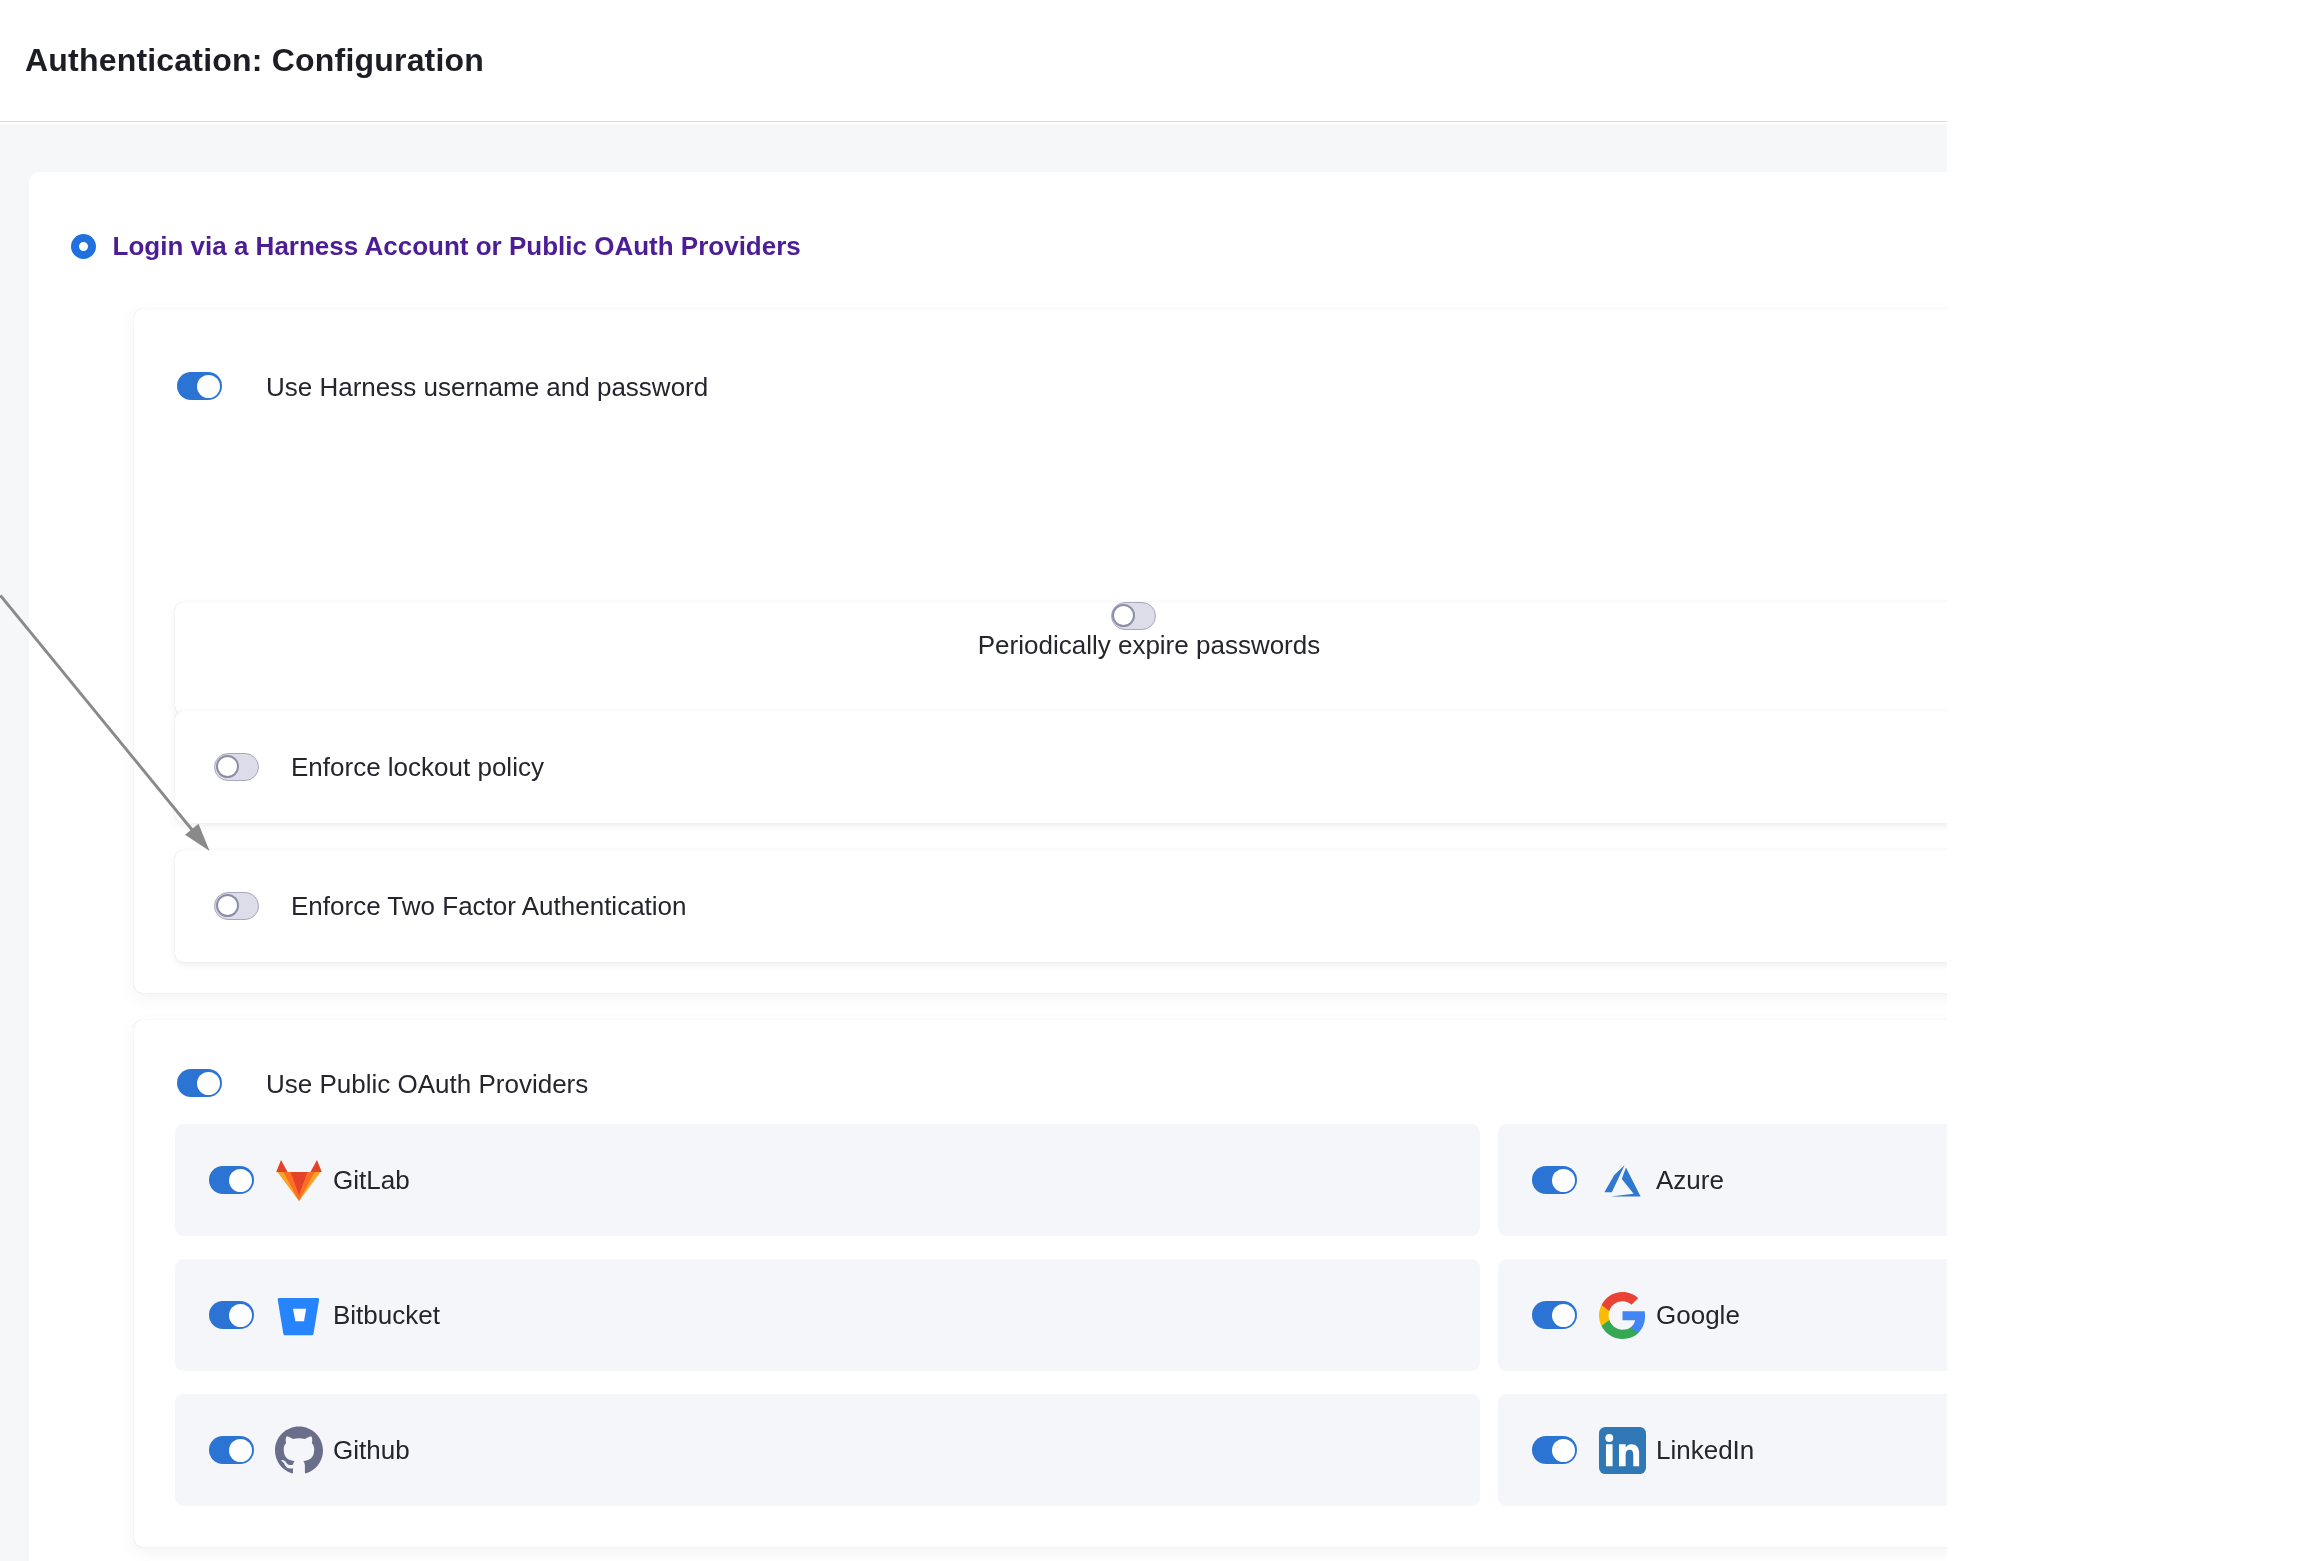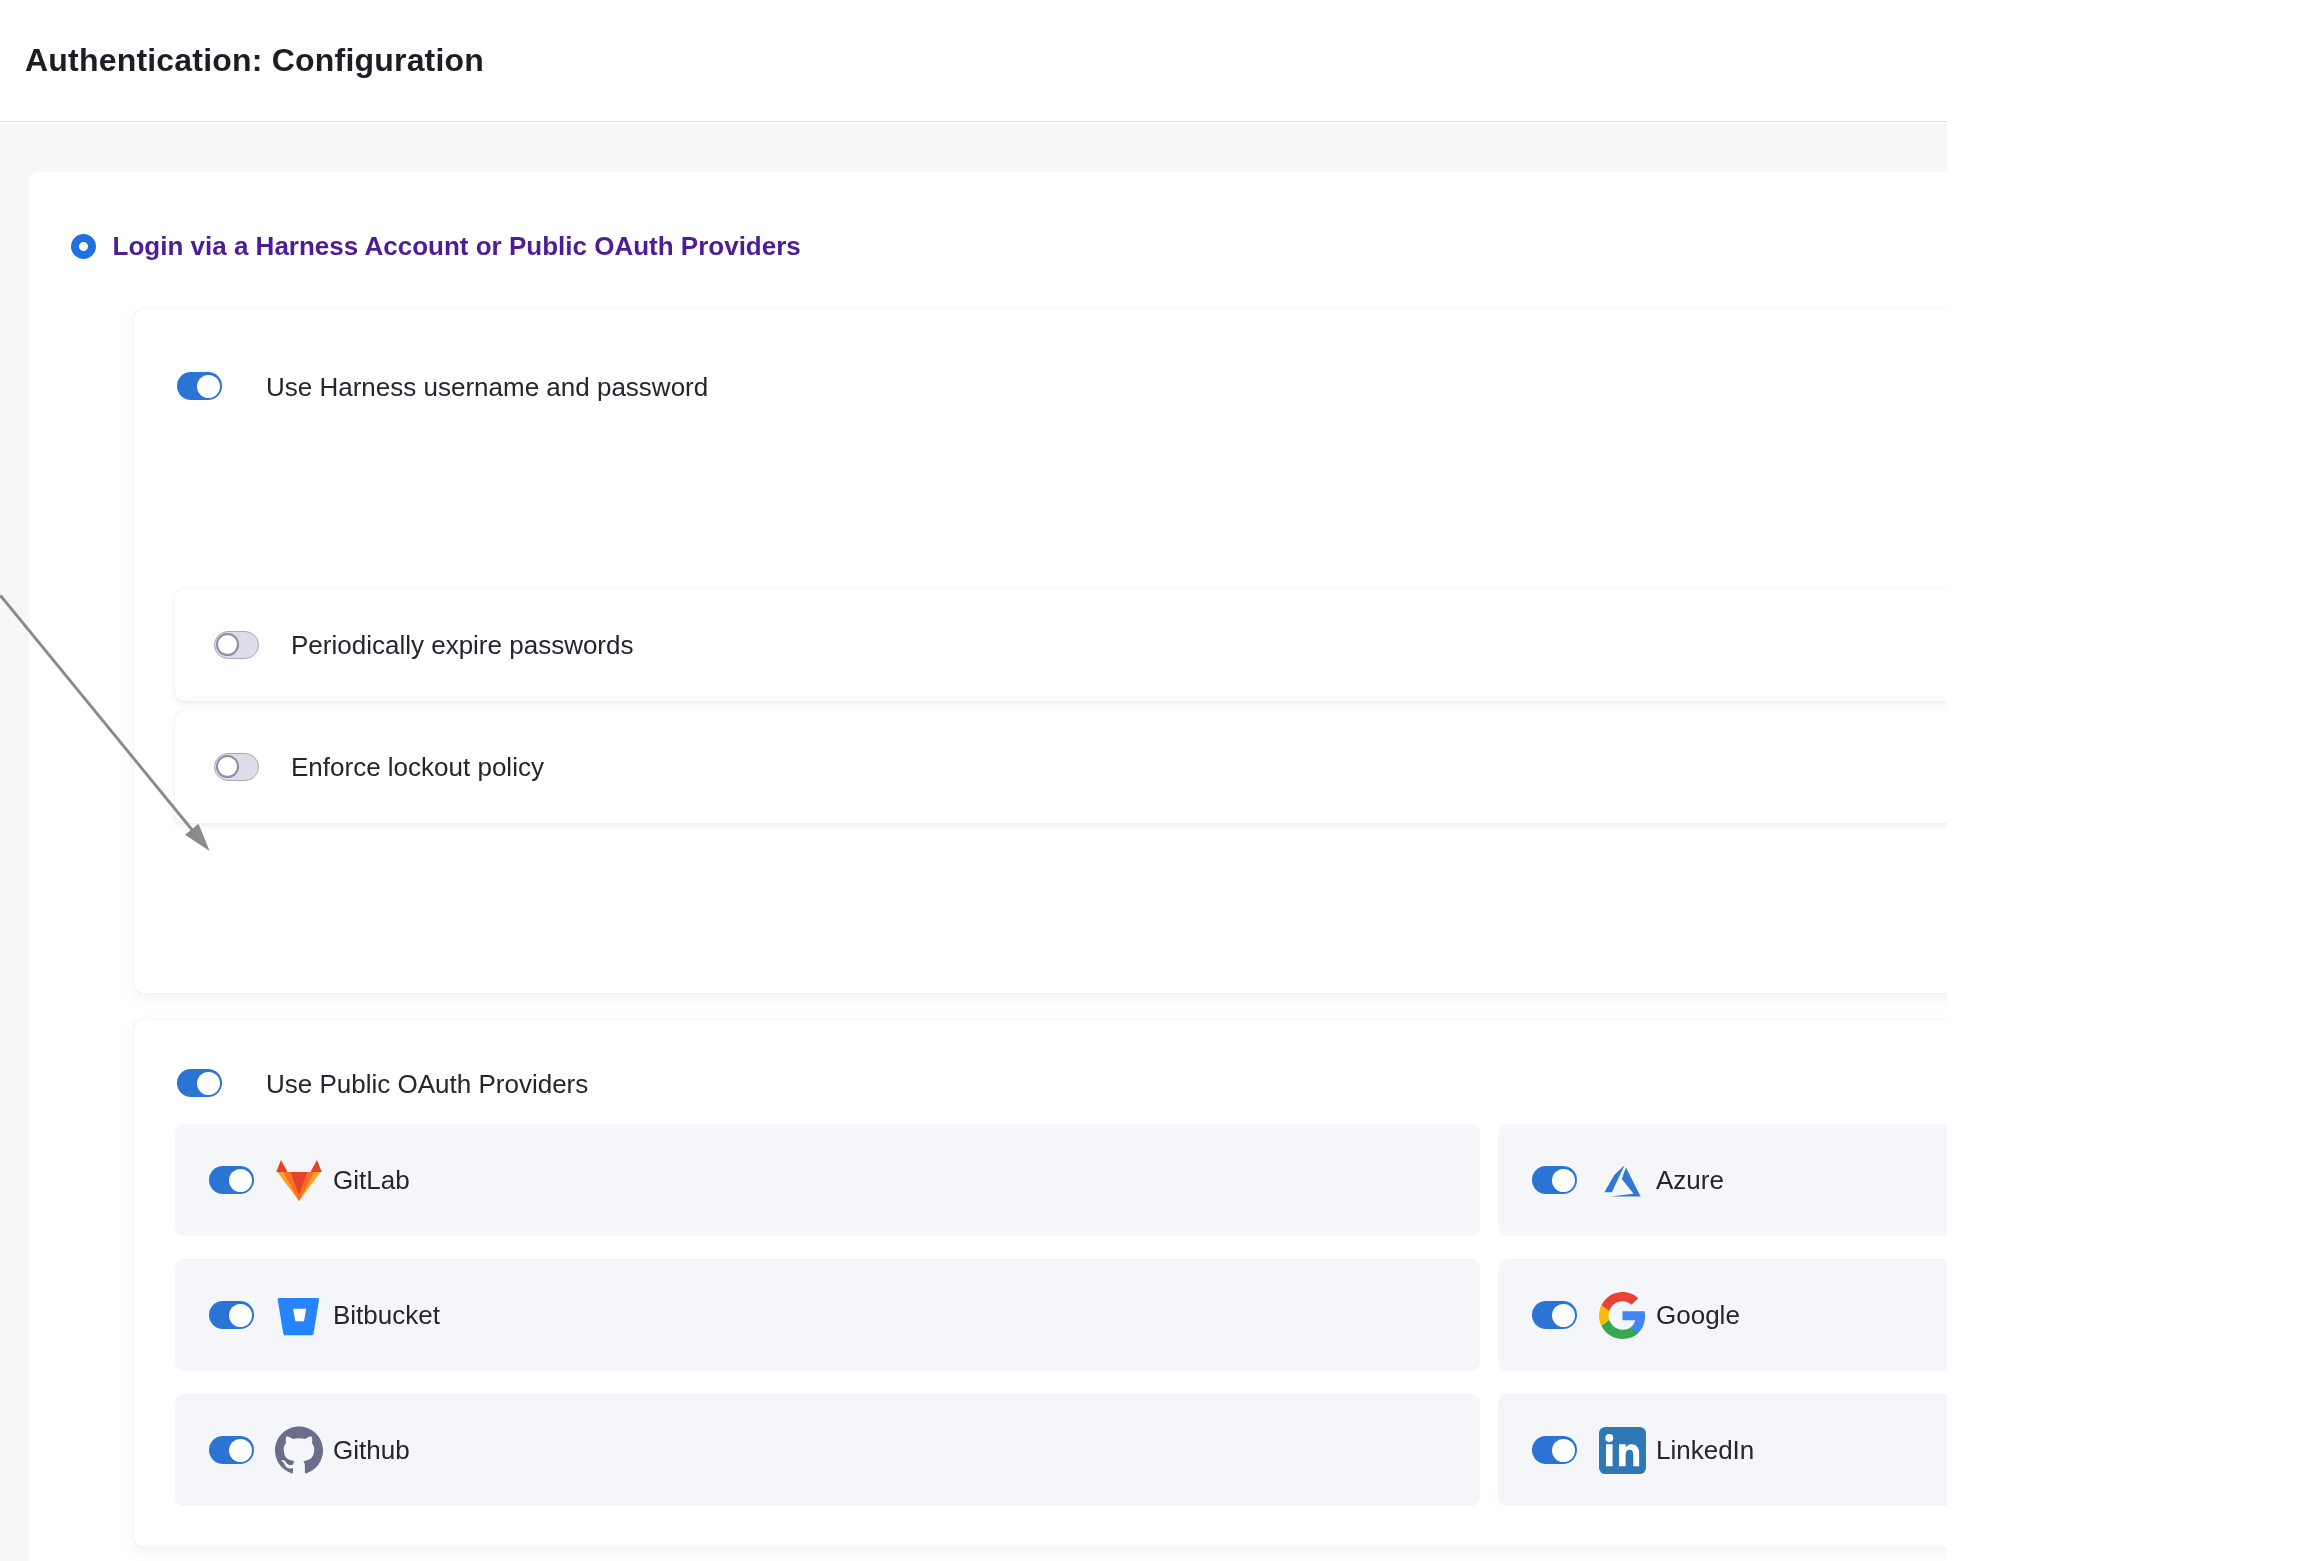--- a/index.html
+++ b/index.html
@@ -46,21 +46,21 @@
   .tr1 { left:177px; top:372px; }
   .tr2 { left:177px; top:1069px; }
   .toggle-row .tlabel { margin-left:23px; font-size:26px; color:#24252d; }
 
   
   .option-row { position:absolute; left:175px; width:1877px; height:112px;
     background:#ffffff; border-radius:8.3px;
     box-shadow:0 0 0.8px rgba(40,41,61,.18), 0 2.5px 7.5px rgba(96,97,112,.10);
     display:flex; align-items:center; padding-left:39px; }
   .option-row .olabel { margin-left:32px; font-size:26px; color:#24252d; }
-  .orow0 { top:432px; } .orow1 { top:589px; } .orow2 { top:711px; } .orow3 { top:850px; }
+  .orow0 { top:432px; } .orow1 { top:602px;flex-direction:column; } .orow2 { top:711px; } .orow3 { top:850px; }
 
   
   .providers-grid { position:absolute; left:175px; top:1124px;
     display:grid; grid-template-columns:1305px 581px; grid-auto-rows:112px;
     column-gap:18px; row-gap:23px; }
   .prow { background:#f4f6f9; border-radius:8.3px; display:flex; align-items:center; padding-left:34px; }
   .picon { margin-left:20px; width:50px; height:50px; display:flex; align-items:center;
     justify-content:center; flex:0 0 auto; }
   .plabel { margin-left:9px; font-size:26px; color:#24252d; }
 
@@ -103,20 +103,26 @@
     <span class="olabel">Periodically expire passwords</span>
   </div>
 
   <div class="option-row orow2">
     <div class="switch off">
         <span class="knob"></span>
       </div>
     <span class="olabel">Enforce lockout policy</span>
   </div>
 
+  <div class="option-row orow3">
+    <div class="switch off">
+        <span class="knob"></span>
+      </div>
+    <span class="olabel">Enforce Two Factor Authentication</span>
+  </div>
 
   <div class="card card2"></div>
 
   <div class="toggle-row tr2">
     <div class="switch on">
         <span class="knob"></span>
       </div>
     <span class="tlabel">Use Public OAuth Providers</span>
   </div>
 

